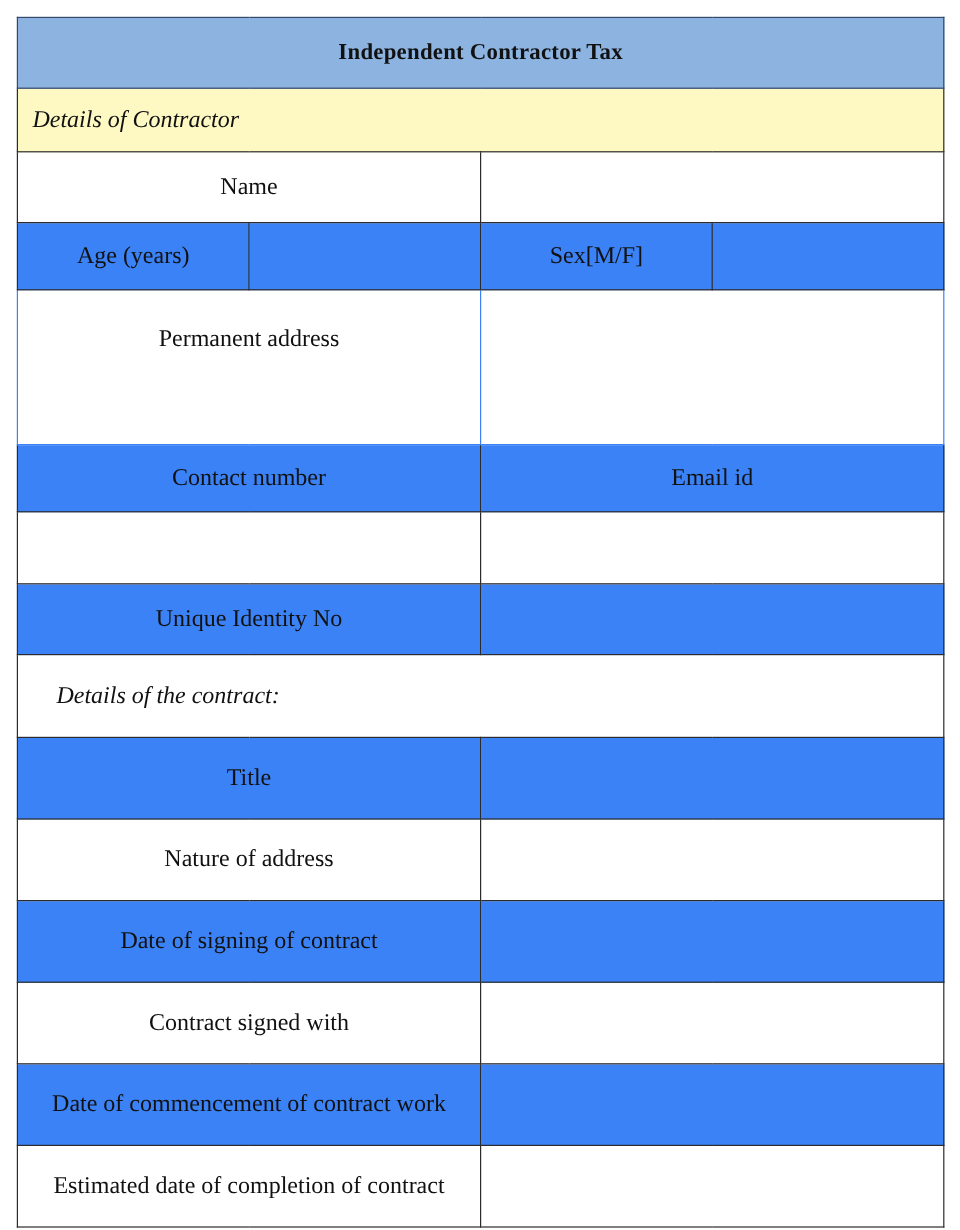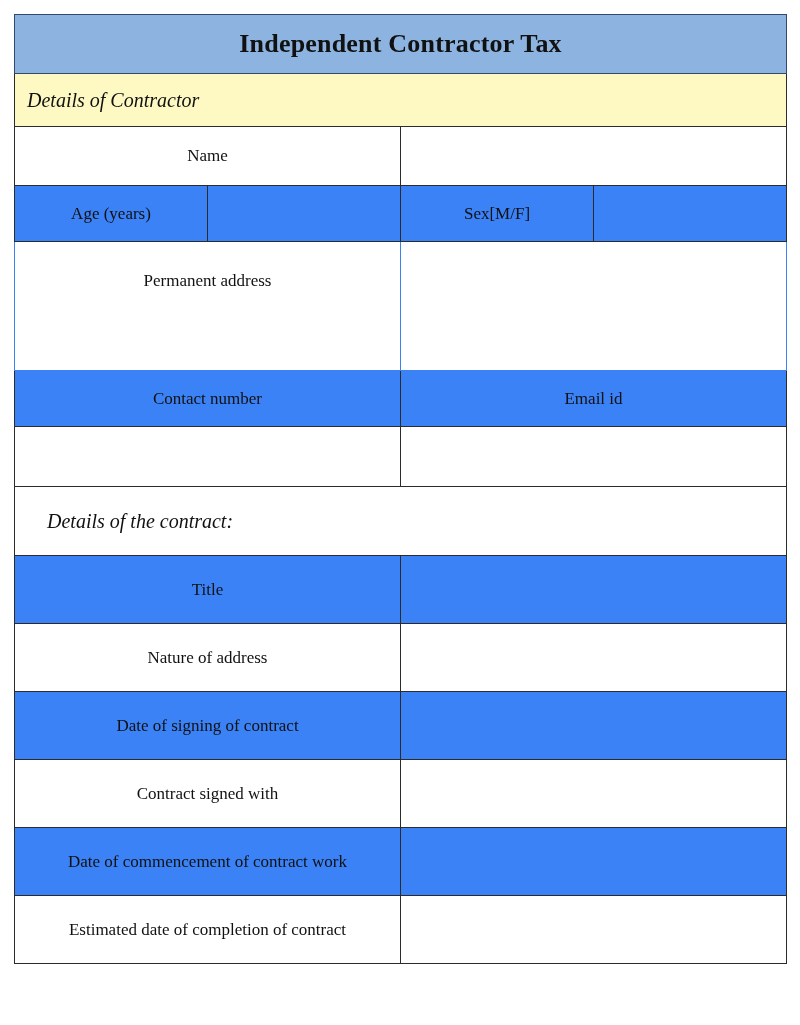--- a/index.html
+++ b/index.html
@@ -30,33 +30,33 @@
     width: 772px;
     border-collapse: collapse;
     table-layout: fixed;
   }
 
   .form-table td {
     border: 1px solid #2b2b2b;
     padding: 0;
     vertical-align: middle;
     text-align: center;
-    font-size: 17px;
+    font-size: 20px;
     line-height: 1.25;
     color: #111111;
     background: #ffffff;
   }
 
   
   .title-row td {
     background: #8db3e0;
     height: 58px;
     border: 1px solid #33486b;
     font-weight: bold;
-    font-size: 26px;
+    font-size: 19px;
     letter-spacing: 0.2px;
     text-align: center;
   }
 
   .section-row td {
     background: #fef9c3;
     height: 52px;
     text-align: left;
     font-style: italic;
     font-size: 20px;
@@ -137,20 +137,24 @@
       <tr class="shade h55">
         <td colspan="2">Contact number</td>
         <td colspan="2">Email id</td>
       </tr>
 
       <tr class="plain h59">
         <td colspan="2" class="cell-blank"></td>
         <td colspan="2" class="cell-blank"></td>
       </tr>
 
+      <tr class="shade h58">
+        <td colspan="2">Unique Identity No</td>
+        <td colspan="2" class="cell-blank"></td>
+      </tr>
 
       <tr class="section-row-white">
         <td colspan="4">Details of the contract:</td>
       </tr>
 
       <tr class="shade h67">
         <td colspan="2" style="width:406px">Title</td>
         <td colspan="2" class="cell-blank"></td>
       </tr>
       <tr class="plain h67">

